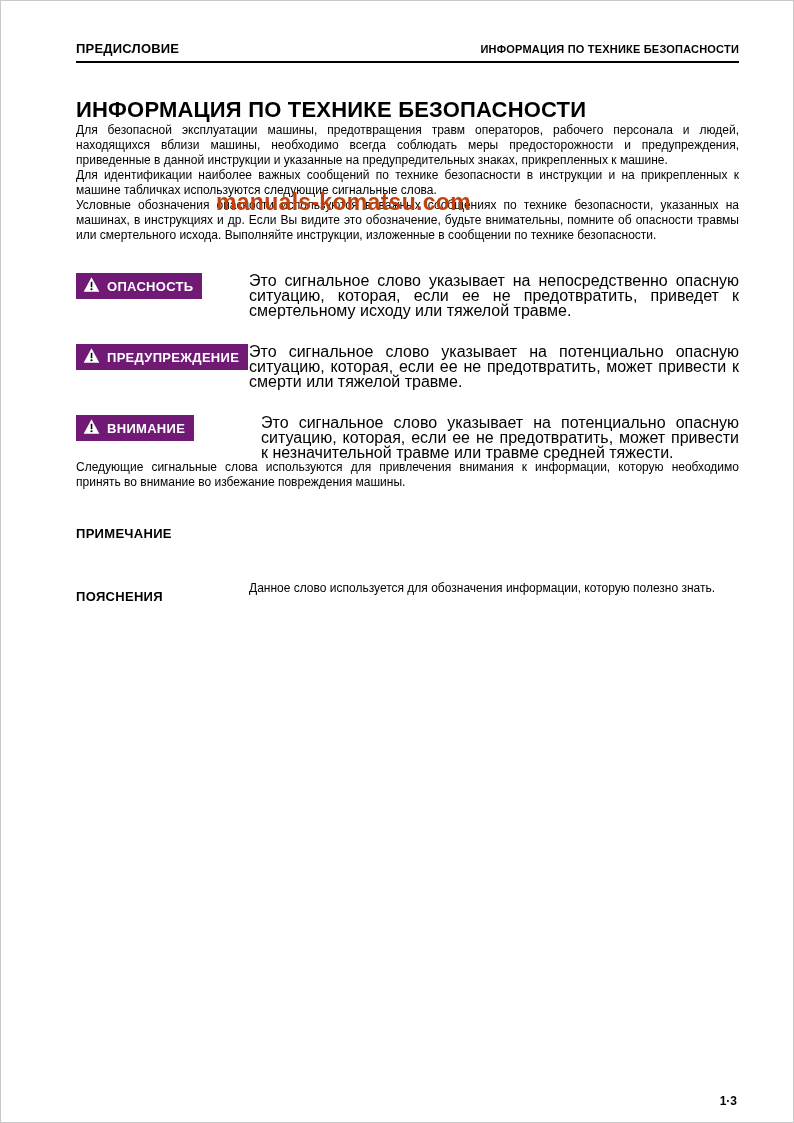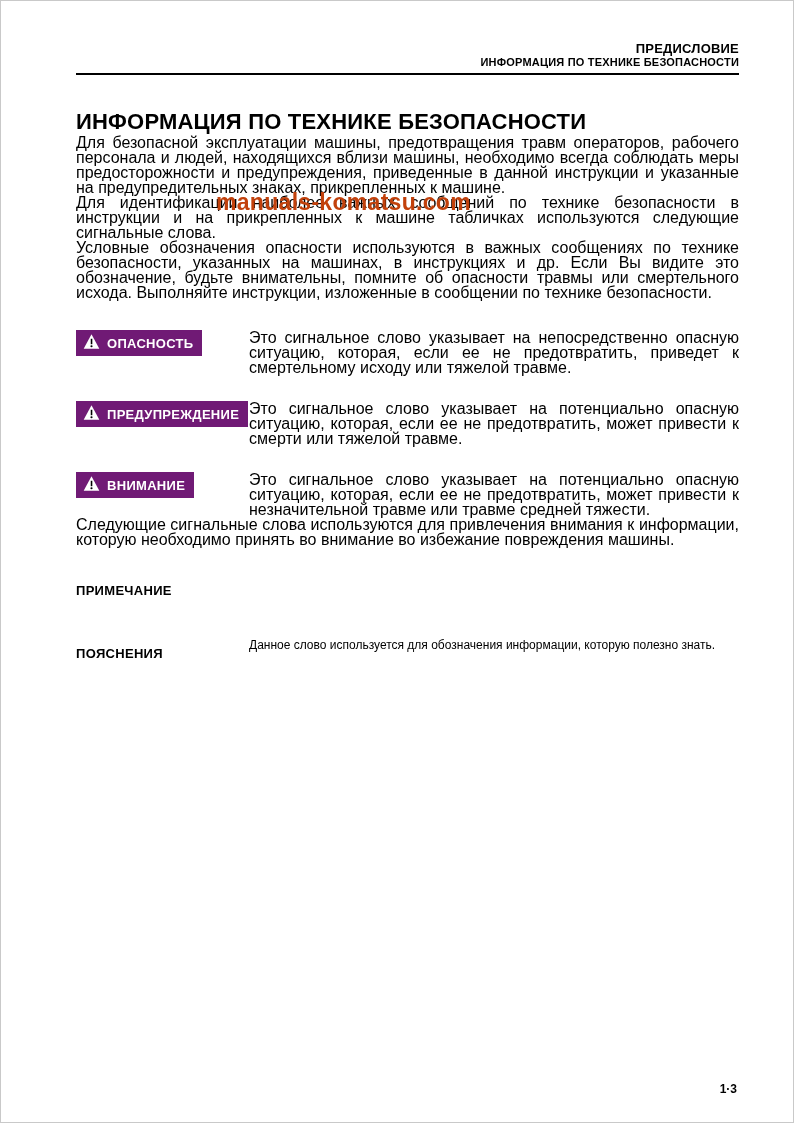--- a/index.html
+++ b/index.html
@@ -13,37 +13,36 @@
     color:#000;
     overflow:hidden;
   }
   .content{
     position:absolute;
     left:75px;right:54px;top:40px;
   }
   .running-head{
     display:flex;
     justify-content:space-between;
-    align-items:flex-end;
-    flex-direction:column;
+    align-items:center;
   }
   .running-head .left{font-size:13px;font-weight:bold;letter-spacing:.2px;}
   .running-head .right{font-size:11px;font-weight:bold;letter-spacing:.2px;}
   .head-rule{
     height:2px;background:#000;margin-top:5px;border:none;
   }
   .doc-title{
     margin:34px 0 0 0;
     font-size:22px;
     font-weight:bold;
     letter-spacing:.2px;
   }
   p.body{
     margin:0;
-    font-size:16px;
+    font-size:12px;
     line-height:15px;
     text-align:justify;
   }
   .p1{margin-top:26px;}
   .p2{margin-top:16px;}
   .p3{margin-top:16px;}
   .watermark{
     position:absolute;
     left:215px;top:188px;
     font-size:23px;
@@ -74,21 +73,21 @@
     white-space:nowrap;
   }
   .signal-desc{
     flex:1;
     font-size:16px;
     line-height:15px;
     text-align:justify;
   }
   .row1{margin-top:30px;}
   .row2{margin-top:26px;}
-  .row3{margin-top:26px;}
+  .row3{margin-top:26px;gap:12px;}
   .notice-intro{margin-top:30px;}
   .note-row{
     display:flex;
     align-items:flex-start;
   }
   .note-row .label-col{
     width:173px;
     flex:0 0 173px;
     font-size:13px;
     font-weight:bold;
@@ -98,21 +97,21 @@
   .note-row .note-desc{
     flex:1;
     font-size:12px;
     line-height:15px;
     text-align:justify;
   }
   .noterow1{margin-top:28px;}
   .noterow2{margin-top:40px;}
   .page-number{
     position:absolute;
-    right:56px;bottom:26px;
+    right:56px;bottom:14px;
     font-size:12px;
     font-weight:bold;
   }
   .tri{display:inline-block;flex:0 0 auto;}
 </style>
 </head>
 <body>
 
 <div class="page">
   <div class="content">

